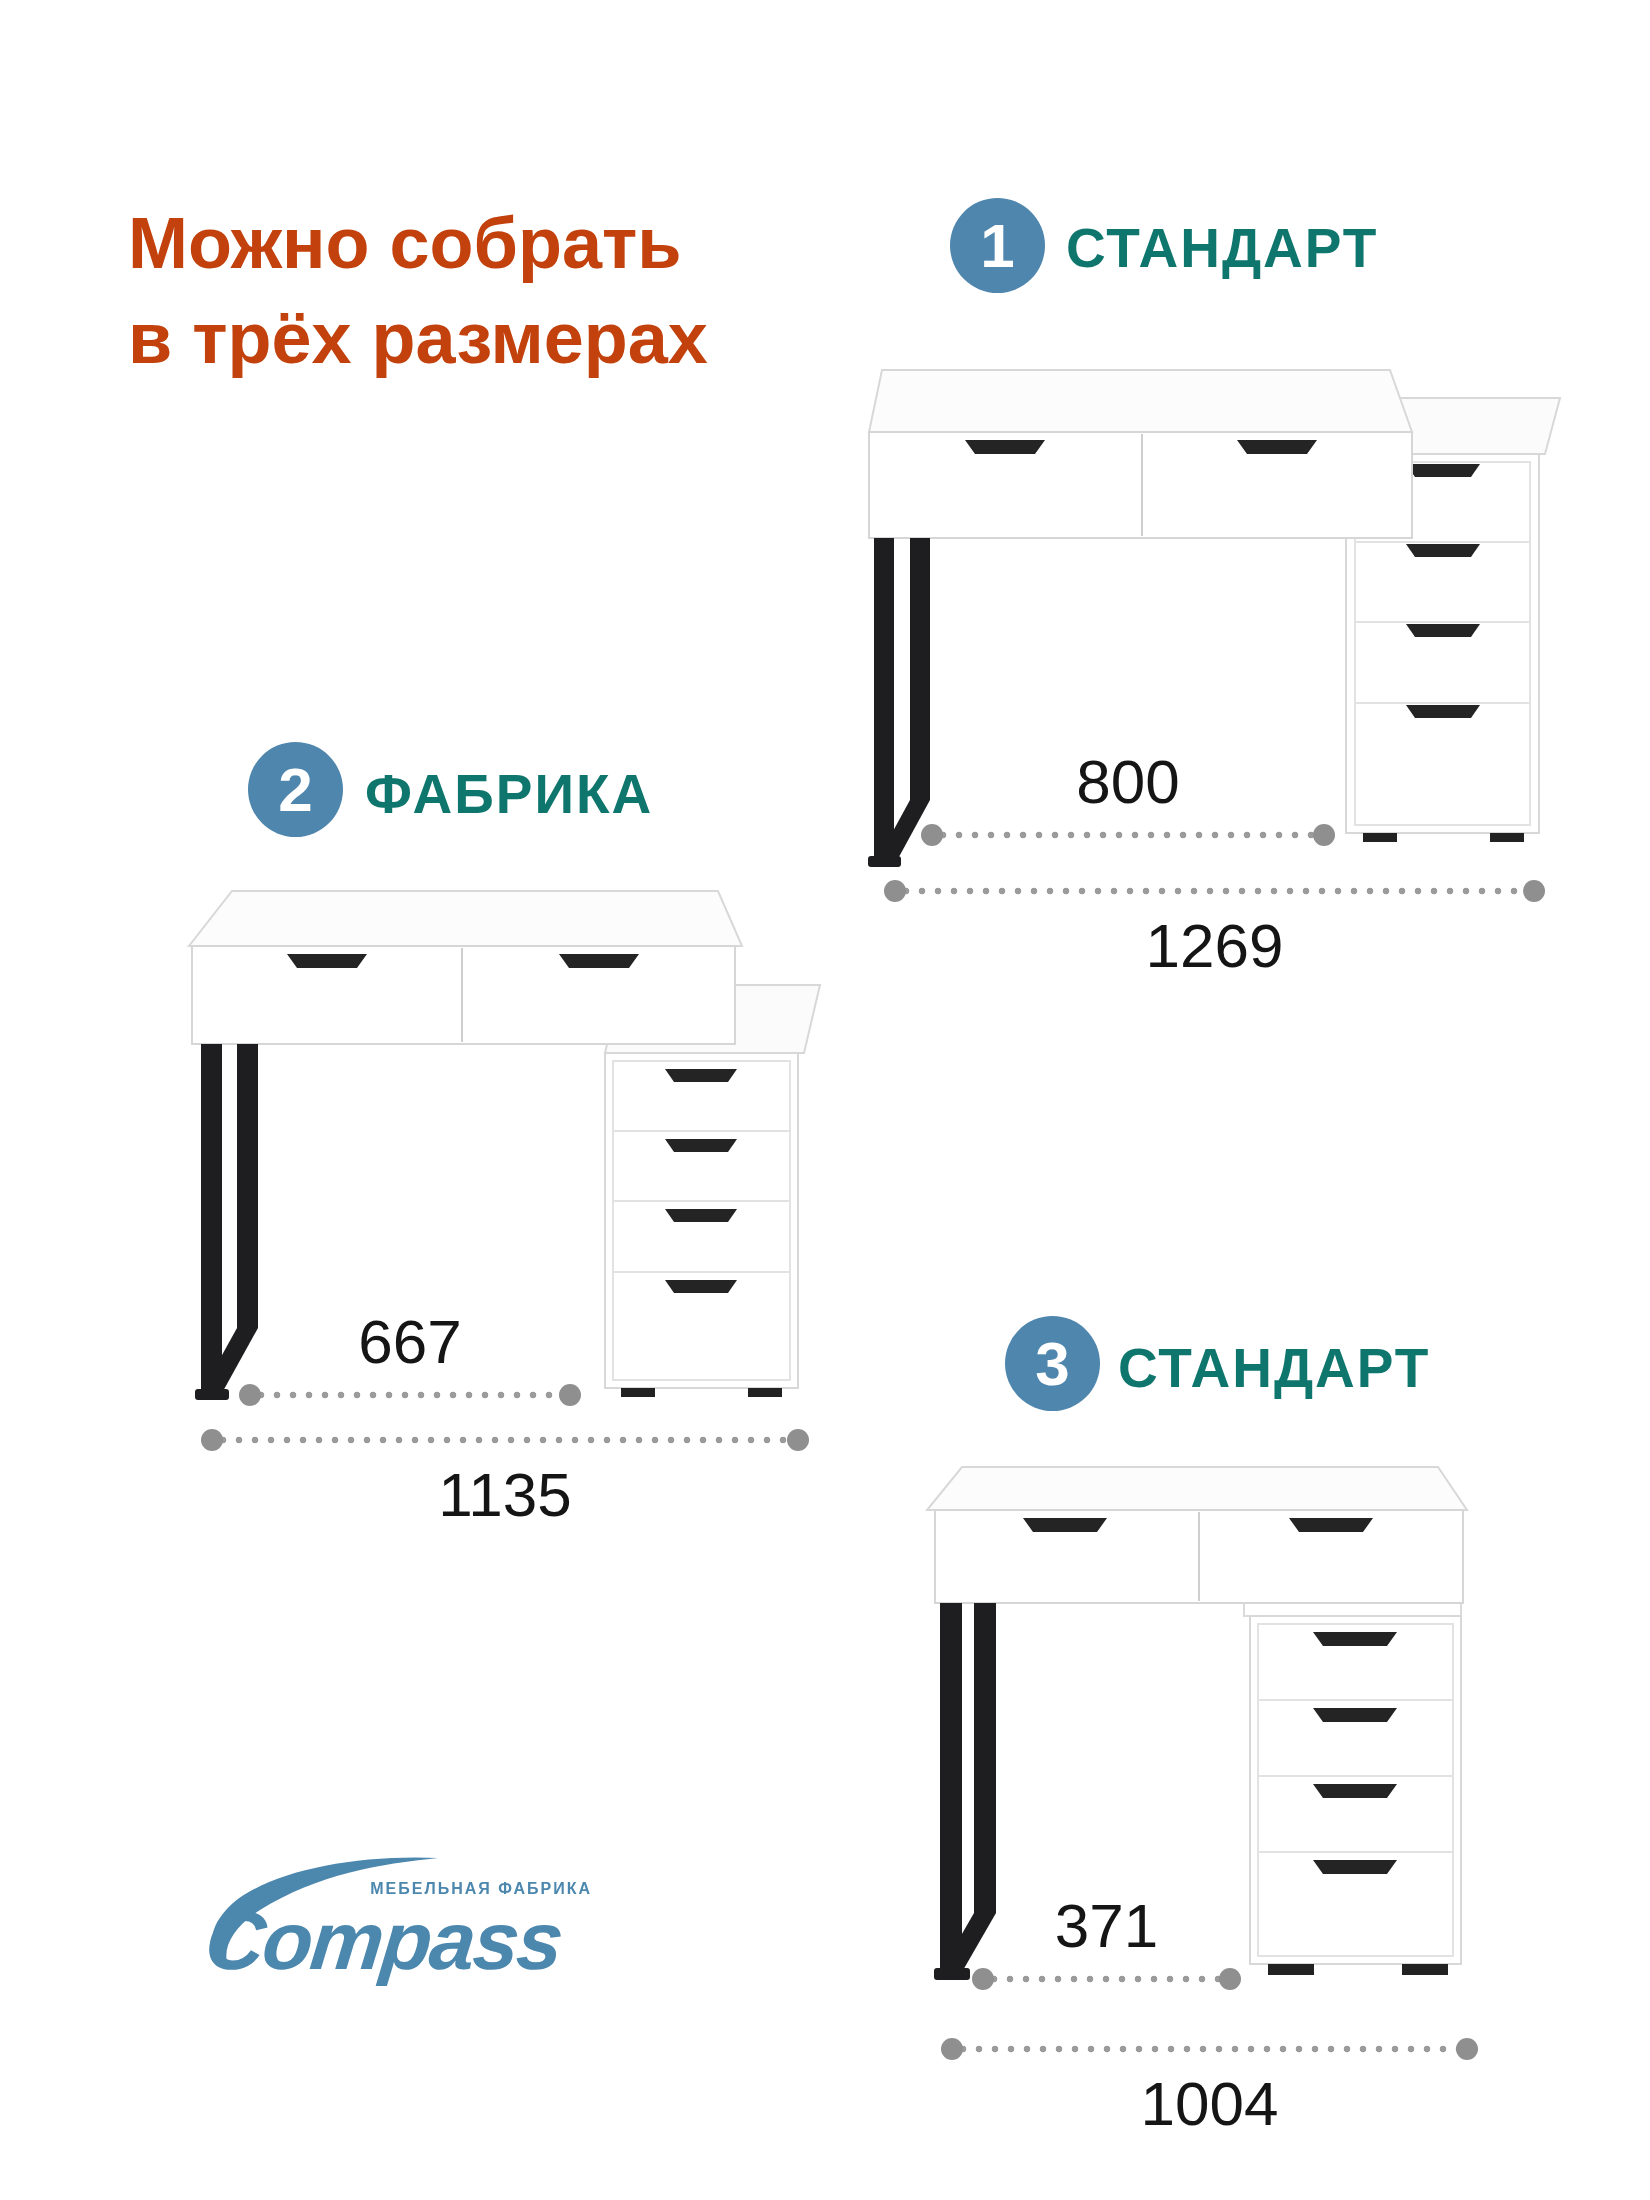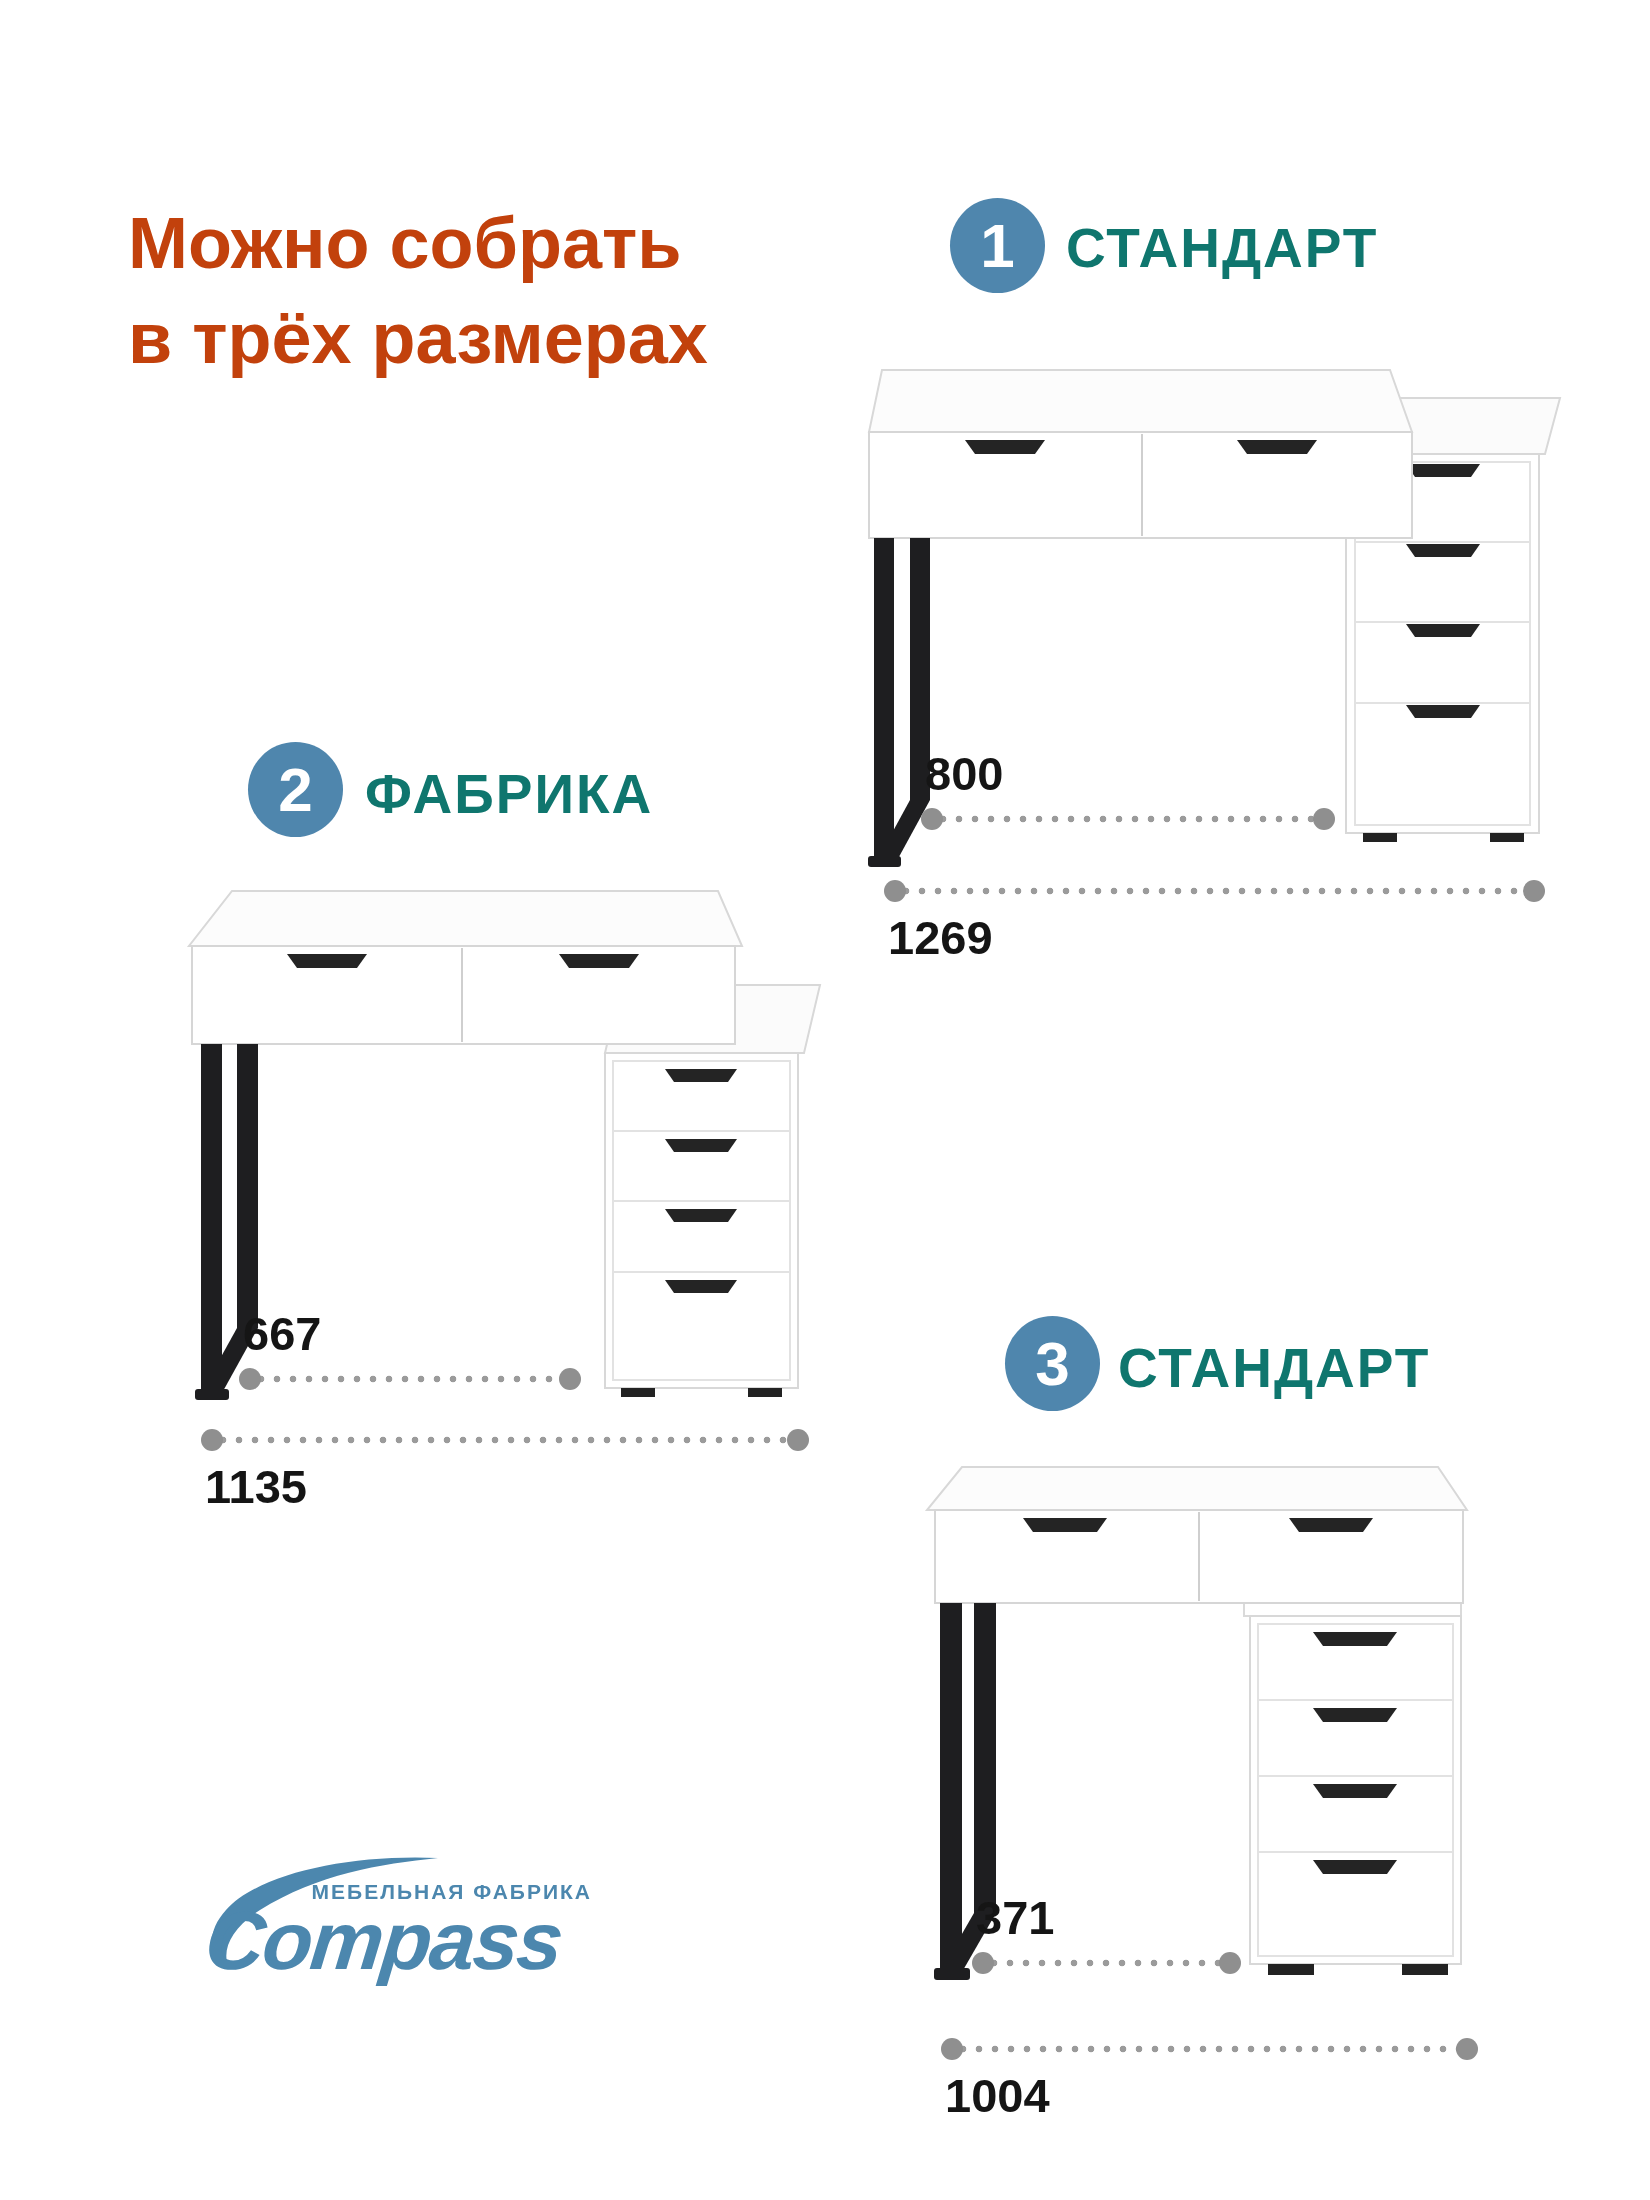--- a/index.html
+++ b/index.html
@@ -13,36 +13,36 @@
 
   
   .badge{width:95px;height:95px;border-radius:50%;background:#4f86ad;
     display:flex;align-items:center;justify-content:center;
     color:#ffffff;font-size:62px;font-weight:700;}
   .variant-label{font-size:55px;font-weight:700;letter-spacing:2px;color:#0f766e;
     white-space:nowrap;}
 
   
   .dim{position:absolute;}
-  .dim-label{display:block;text-align:left;font-size:47px;font-weight:700;
+  .dim-label{display:block;text-align:center;font-size:62px;font-weight:400;
     color:#151515;line-height:1.1;}
   .dotline{position:relative;height:10px;margin:14px 0;}
   .dotline .dots{position:absolute;left:10px;right:10px;top:0;bottom:0;
     background-image:radial-gradient(circle,#9b9b9b 3.2px,rgba(0,0,0,0) 3.6px);
     background-size:16px 10px;background-repeat:repeat-x;background-position:left center;}
   .enddot{position:absolute;width:22px;height:22px;border-radius:50%;
     background:#8f8f8f;top:50%;transform:translateY(-50%);}
   .enddot.l{left:-4px;}
   .enddot.r{right:-4px;}
   .dim .dim-label.above{margin-bottom:4px;}
   .dim .dim-label.below{margin-top:16px;}
 
   
   .logo{left:200px;top:1850px;width:410px;height:160px;}
-  .logo-tagline{position:absolute;right:18px;top:30px;font-size:21px;font-weight:700;
+  .logo-tagline{position:absolute;right:18px;top:30px;font-size:16px;font-weight:700;
     letter-spacing:2px;color:#4c87ae;white-space:nowrap;}
   .logo-brand{position:absolute;left:6px;top:44px;font-size:82px;font-weight:700;
     font-style:italic;color:#4c87ae;transform:skewX(-6deg);letter-spacing:-2px;}
   .logo-swoosh{position:absolute;left:0;top:0;}
 
   svg{display:block;}
 </style>
 </head>
 <body>
 

